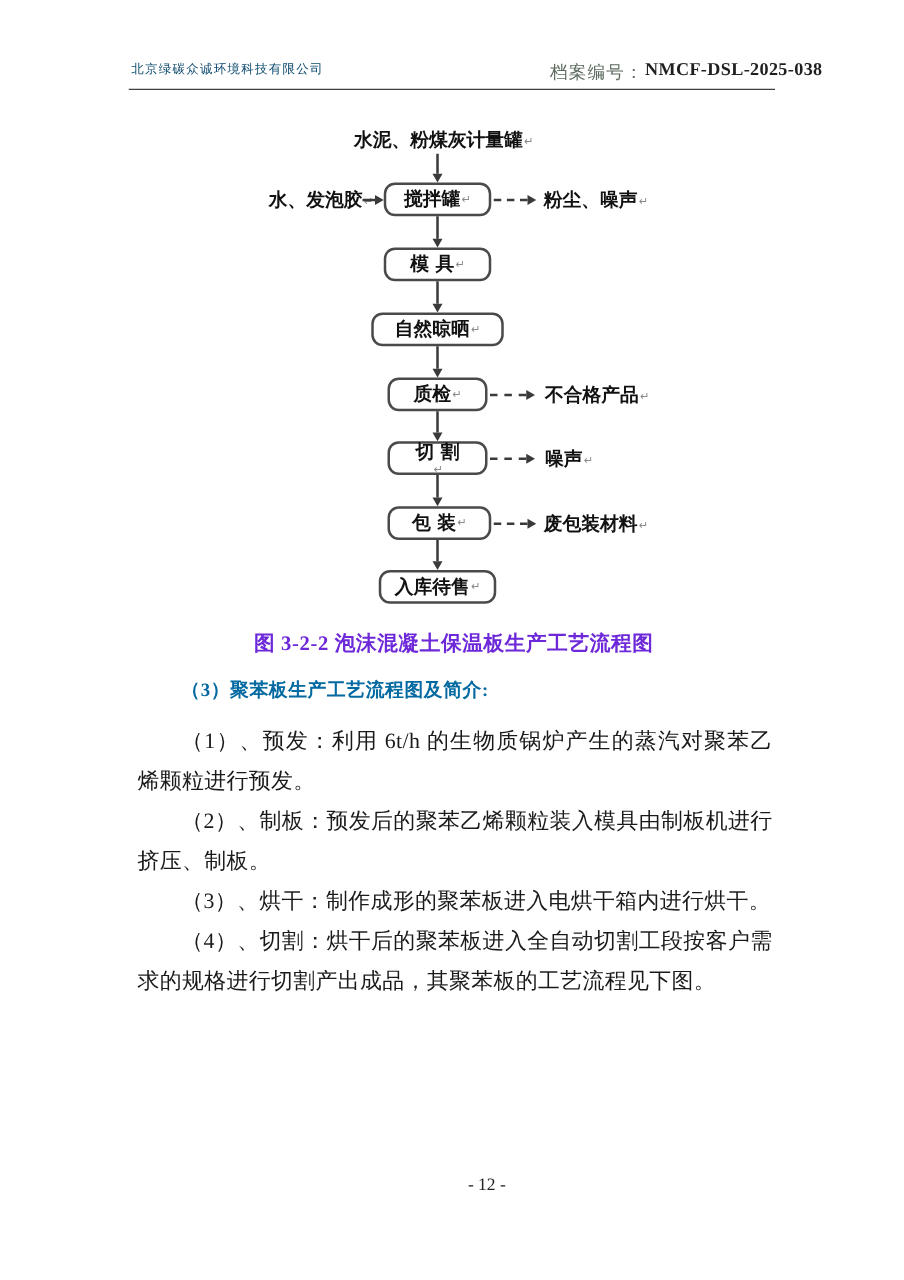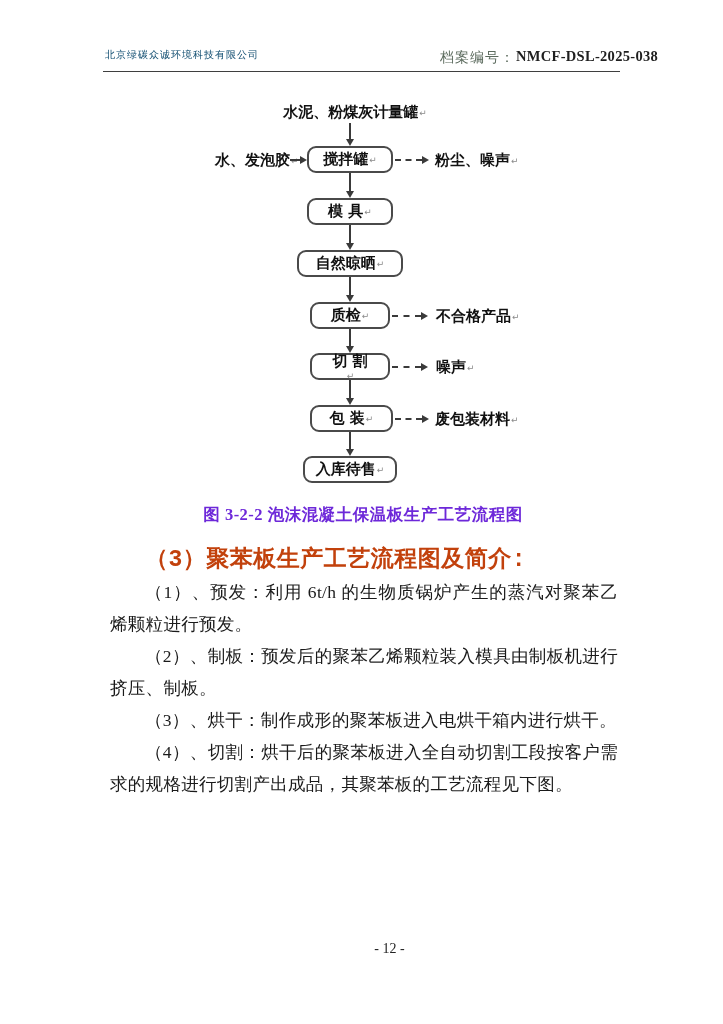--- a/index.html
+++ b/index.html
@@ -40,21 +40,21 @@
   .harrow{position:absolute;display:flex;align-items:center;height:9px;}
   .harrow .shaft{height:2px;background:#3a3a3a;flex:1;}
   .harrow.dashed .shaft{height:0;background:none;border-top:2px dashed #3a3a3a;}
   .harrow .head{width:0;height:0;border-top:4.5px solid transparent;border-bottom:4.5px solid transparent;border-left:7px solid #3a3a3a;}
   
   .fig-caption{
     position:absolute;left:106px;top:504px;width:514px;text-align:center;
     font-weight:bold;font-size:16.5px;color:#6d28d9;letter-spacing:.5px;
   }
   .section-heading{
-    position:absolute;left:145px;top:543px;font-weight:bold;font-size:23px;color:#c2410c;letter-spacing:.5px;font-family:Liberation Mono, monospace;
+    position:absolute;left:145px;top:543px;font-weight:bold;font-size:15px;color:#0369a1;letter-spacing:.5px;
   }
   .body-text{
     position:absolute;left:110px;top:576px;width:508px;
   }
   .body-text p{
     margin:0;font-size:17.5px;line-height:32px;text-align:justify;text-indent:35px;
     color:#1a1a1a;letter-spacing:.3px;
   }
   .page-number{
     position:absolute;left:0;top:941px;width:723px;text-align:center;

